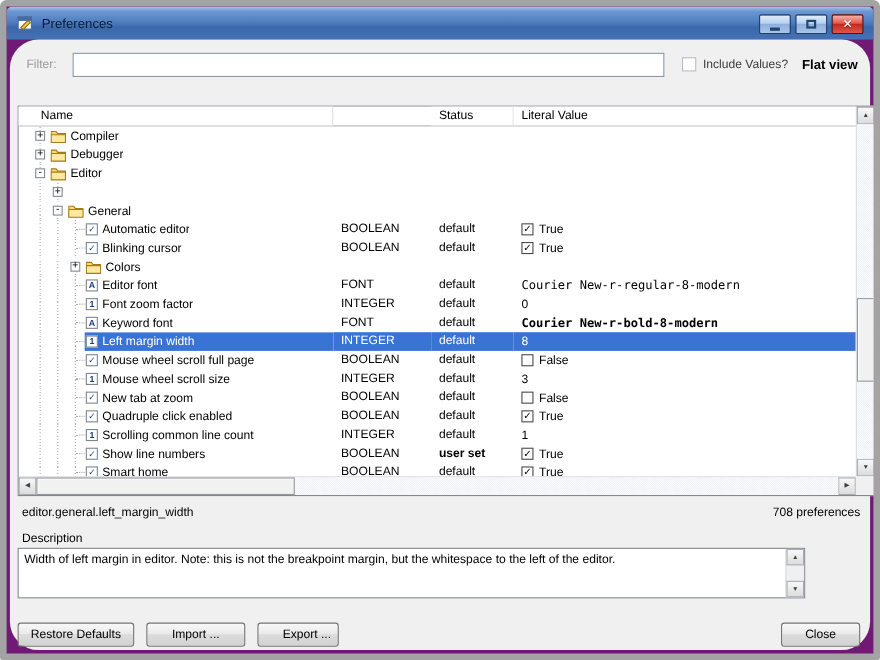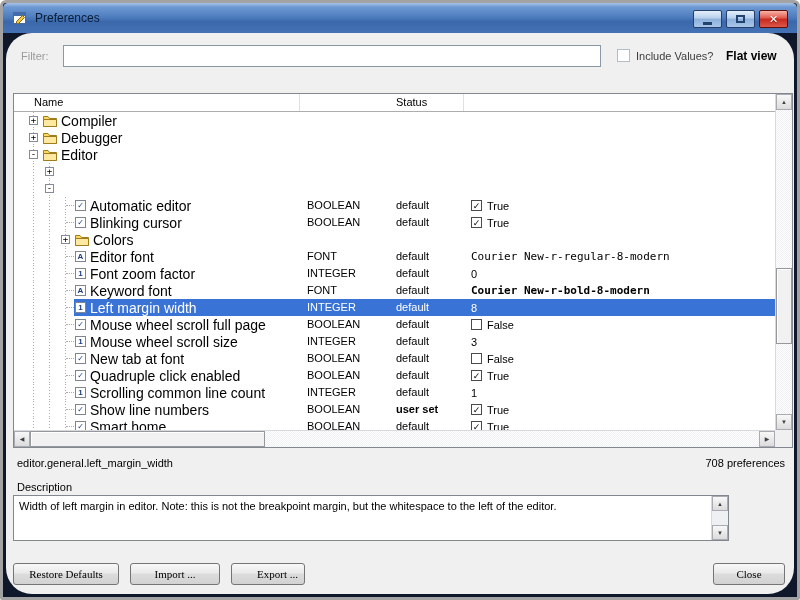--- a/index.html
+++ b/index.html
@@ -1,21 +1,21 @@
 <!DOCTYPE html>
 <html><head>
 <meta charset="utf-8">
 <style>
   * { box-sizing: border-box; }
   html,body { margin:0; padding:0; }
   body { width:800px; height:600px; position:relative; overflow:hidden;
          font-family:"Liberation Sans","DejaVu Sans",sans-serif; background:#fff; }
 
   
-  .window { position:absolute; inset:0; background:#0f172a; border:3px solid #a3a3a3;
+  .window { position:absolute; inset:0; background:#701a75; border:6px solid #a3a3a3;
             border-radius:6px 6px 2px 2px; overflow:hidden; }
   .titlebar { position:absolute; top:0; left:0; right:0; height:30px;
               background:linear-gradient(180deg,#a7c3e8 0%,#6d99d2 14%,#4b7abc 50%,#3b68ab 62%,#4472b5 100%);
               border-radius:5px 5px 0 0; }
   .app-icon { position:absolute; left:9px; top:7px; width:16px; height:16px; }
   .wtitle { position:absolute; left:32px; top:0; line-height:30px; font-size:12px; color:#081c38; }
   .winbtns { position:absolute; top:7px; right:9px; display:flex; gap:4px; }
   .winbtn { width:29px; height:18px; border-radius:2px; border:1px solid #243f6b;
             display:flex; align-items:center; justify-content:center; }
   .winbtn.min,.winbtn.max { background:linear-gradient(180deg,#e3eefb 0%,#b6cfec 45%,#8cb0dc 50%,#a9c6e8 100%); }
@@ -59,21 +59,21 @@
   .conn.dash::after { content:""; position:absolute; left:8px; right:0; top:8px; border-top:1px dotted #ababab; }
   .expand { position:absolute; left:3px; top:4px; width:9px; height:9px; background:#fff;
             border:1px solid #848b94; display:flex; align-items:center; justify-content:center;
             font-size:9px; line-height:1; color:#000; font-family:"DejaVu Sans Mono",monospace; cursor:default; }
   .rowsel { flex:1; display:flex; align-items:center; height:17px; gap:4px; padding-left:1px; min-width:0; }
   .folder-icon { width:14px; height:12px; flex:none; }
   .folder-icon svg { display:block; }
   .pref-icon { width:11px; height:11px; flex:none; border:1px solid #7e858f; background:#fff;
                display:flex; align-items:center; justify-content:center;
                font-size:8px; font-weight:bold; color:#1c3d85; }
-  .rlabel { font-size:14px; color:#000; overflow:hidden; }
+  .rlabel { font-size:11px; color:#000; overflow:hidden; }
   .cell.type { width:89px; padding-left:7px; line-height:17px; }
   .cell.status { width:75px; padding-left:7px; line-height:17px; }
   .cell.status.userset { font-weight:bold; }
   .cell.value { flex:1; display:flex; align-items:center; padding-left:7px; gap:5px; }
   .vcheck { width:11px; height:11px; flex:none; border:1px solid #4a4a4a; background:#fff;
             display:flex; align-items:center; justify-content:center; font-size:9px; font-weight:bold; color:#000; }
   .vtext { font-size:11px; }
   .vtext.mono { font-family:"DejaVu Sans Mono","Liberation Mono",monospace; font-size:11px; }
   .vtext.bold { font-weight:bold; }
   .trow.selected .rowsel, .trow.selected .cell.type, .trow.selected .cell.status,
@@ -106,21 +106,21 @@
   .desc-label { position:absolute; left:11px; top:448px; font-size:11px; color:#000; }
   .desc-box { position:absolute; left:7px; top:462px; width:716px; height:46px;
               background:#fff; border:1px solid #828790; }
   .desc-text { position:absolute; left:5px; top:3px; right:24px; font-size:11px; color:#000; line-height:14px; }
   .desc-scroll { position:absolute; right:0; top:0; bottom:0; width:17px; display:flex;
                  flex-direction:column; justify-content:space-between; background:#eef0f4;
                  border-left:1px solid #d9d9d9; }
   .desc-scroll .sbtn { height:15px; width:100%; }
 
   .btnrow { position:absolute; left:7px; right:9px; top:530px; display:flex; gap:11px; }
-  .btn { height:22px; font-family:Liberation Serif, serif; font-size:11px; color:#000;
+  .btn { height:22px; font-family:Liberation Sans, sans-serif; font-size:11px; color:#000;
          background:linear-gradient(#f8f8f8,#eaeaea 45%,#dcdcdc 50%,#d2d2d2);
          border:1px solid #757575; border-radius:3px; padding:0 6px; text-align:center; }
   .w-restore { width:106px; }
   .w-import { width:90px; }
   .w-export { width:74px;text-align:right; }
   .close-btn { margin-left:auto; width:72px; }
 </style>
 </head>
 <body>
 
@@ -153,20 +153,21 @@
     <input class="filter-input" value="" style="">
     <span class="inc-cb"></span>
     <span class="inc-label">Include Values?</span>
     <span class="flatview">Flat view</span>
 
     <div class="tree-panel">
       <div class="thead">
         <div class="th th-name">Name</div>
         <div class="th th-type">Type</div>
         <div class="th th-status">Status</div>
+        <div class="th th-value">Literal Value</div>
       </div>
       <div class="tbody">
           <div class="trow">
             <div class="cell name">
               <span class="conn">
                 <span class="expand">+</span>
               </span>
               <span class="rowsel">
                 <span class="folder-icon">
                   <svg width="14" height="12" viewBox="0 0 14 12">
@@ -229,20 +230,29 @@
             <div class="cell type"></div>
             <div class="cell status"></div>
             <div class="cell value"></div>
           </div>
           <div class="trow">
             <div class="cell name">
               <span class="guide"></span>
               <span class="conn">
                 <span class="expand">-</span>
               </span>
+              <span class="rowsel">
+                <span class="folder-icon">
+                  <svg width="14" height="12" viewBox="0 0 14 12">
+                    <path d="M0.5 11.5 V1.5 H5 L6.5 3.5 H13.5 V11.5 Z" fill="#ffd75e" stroke="#a07d1c"></path>
+                    <path d="M0.5 11.5 V4.5 H13.5 V11.5 Z" fill="#ffe9a0" stroke="#a07d1c"></path>
+                  </svg>
+                </span>
+                <span class="rlabel">General</span>
+              </span>
             </div>
             <div class="cell type"></div>
             <div class="cell status"></div>
             <div class="cell value"></div>
           </div>
           <div class="trow">
             <div class="cell name">
               <span class="guide"></span>
               <span class="guide"></span>
               <span class="conn dash"></span>
@@ -393,21 +403,21 @@
               <span class="vtext">3</span>
             </div>
           </div>
           <div class="trow">
             <div class="cell name">
               <span class="guide"></span>
               <span class="guide"></span>
               <span class="conn dash"></span>
               <span class="rowsel">
                 <span class="pref-icon">✓</span>
-                <span class="rlabel">New tab at font</span>
+                <span class="rlabel">New tab at zoom</span>
               </span>
             </div>
             <div class="cell type">BOOLEAN</div>
             <div class="cell status">default</div>
             <div class="cell value">
               <span class="vcheck"></span>
               <span class="vtext">False</span>
             </div>
           </div>
           <div class="trow">

